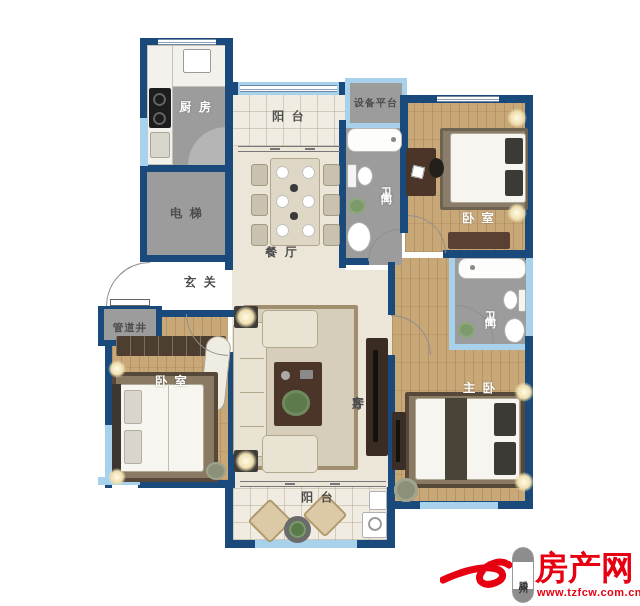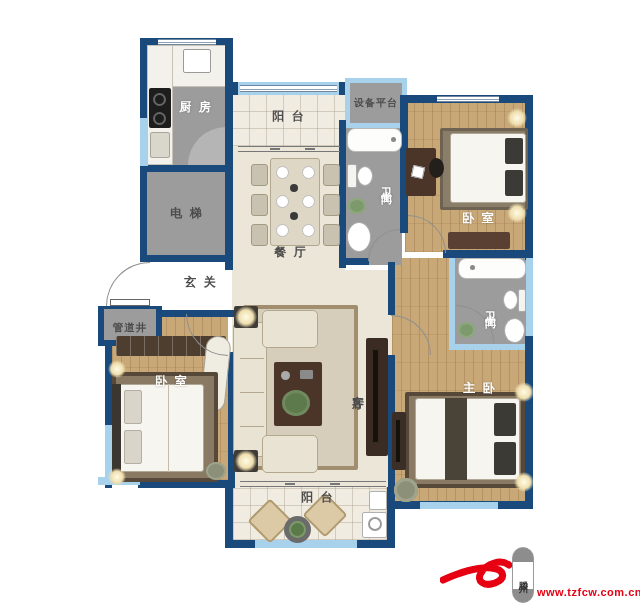--- a/index.html
+++ b/index.html
@@ -205,30 +205,31 @@
   <div class="slide" style="left:240px;top:481px;width:146px;height:6px;"></div>
   <div class="tick" style="left:285px;top:483px;width:10px;height:2px;"></div>
   <div class="tick" style="left:330px;top:483px;width:10px;height:2px;"></div>
 
   <div class="lbl light" style="left:196px;top:107px;">厨 房</div>
   <div class="lbl" style="left:187px;top:213px;">电 梯</div>
   <div class="lbl" style="left:289px;top:116px;">阳 台</div>
   <div class="lbl" style="left:376px;top:103px;font-size:10px;letter-spacing:1px;">设备平台</div>
   <div class="lbl light vert" style="left:386px;top:183px;font-size:11px;">卫生间</div>
   <div class="lbl light" style="left:479px;top:218px;">卧 室</div>
-  <div class="lbl" style="left:291px;top:252px;">餐 厅</div>
+  <div class="lbl" style="left:282px;top:252px;">餐 厅</div>
   <div class="lbl" style="left:201px;top:282px;">玄 关</div>
   <div class="lbl" style="left:130px;top:327px;font-size:10.5px;letter-spacing:1px;">管道井</div>
   <div class="lbl light" style="left:172px;top:381px;">卧 室</div>
   <div class="lbl vert" style="left:358px;top:389px;">客厅</div>
   <div class="lbl light vert" style="left:490px;top:307px;font-size:11px;">卫生间</div>
   <div class="lbl light" style="left:480px;top:388px;">主 卧</div>
   <div class="lbl" style="left:318px;top:497px;">阳 台</div>
 
   <svg viewBox="0 0 70 50" style="left:440px;top:548px;width:72px;height:50px;">
     <path d="M2 32 C 20 24 38 19 50 20 C 63 21 66 30 54 35 C 43 39 35 33 40 25 C 46 15 60 11 68 17" fill="none" stroke="#e60012" stroke-width="7" stroke-linecap="round"></path>
   </svg>
   <div class="wm-pill" style="left:512px;top:547px;width:22px;height:56px;">
     <span>滕州</span>
   </div>
+  <div class="wm-name" style="left:535px;top:551px;">房产网</div>
   <div class="wm-url" style="left:537px;top:586px;">www.tzfcw.com.cn</div>
 
 </div>
 
 </body></html>

